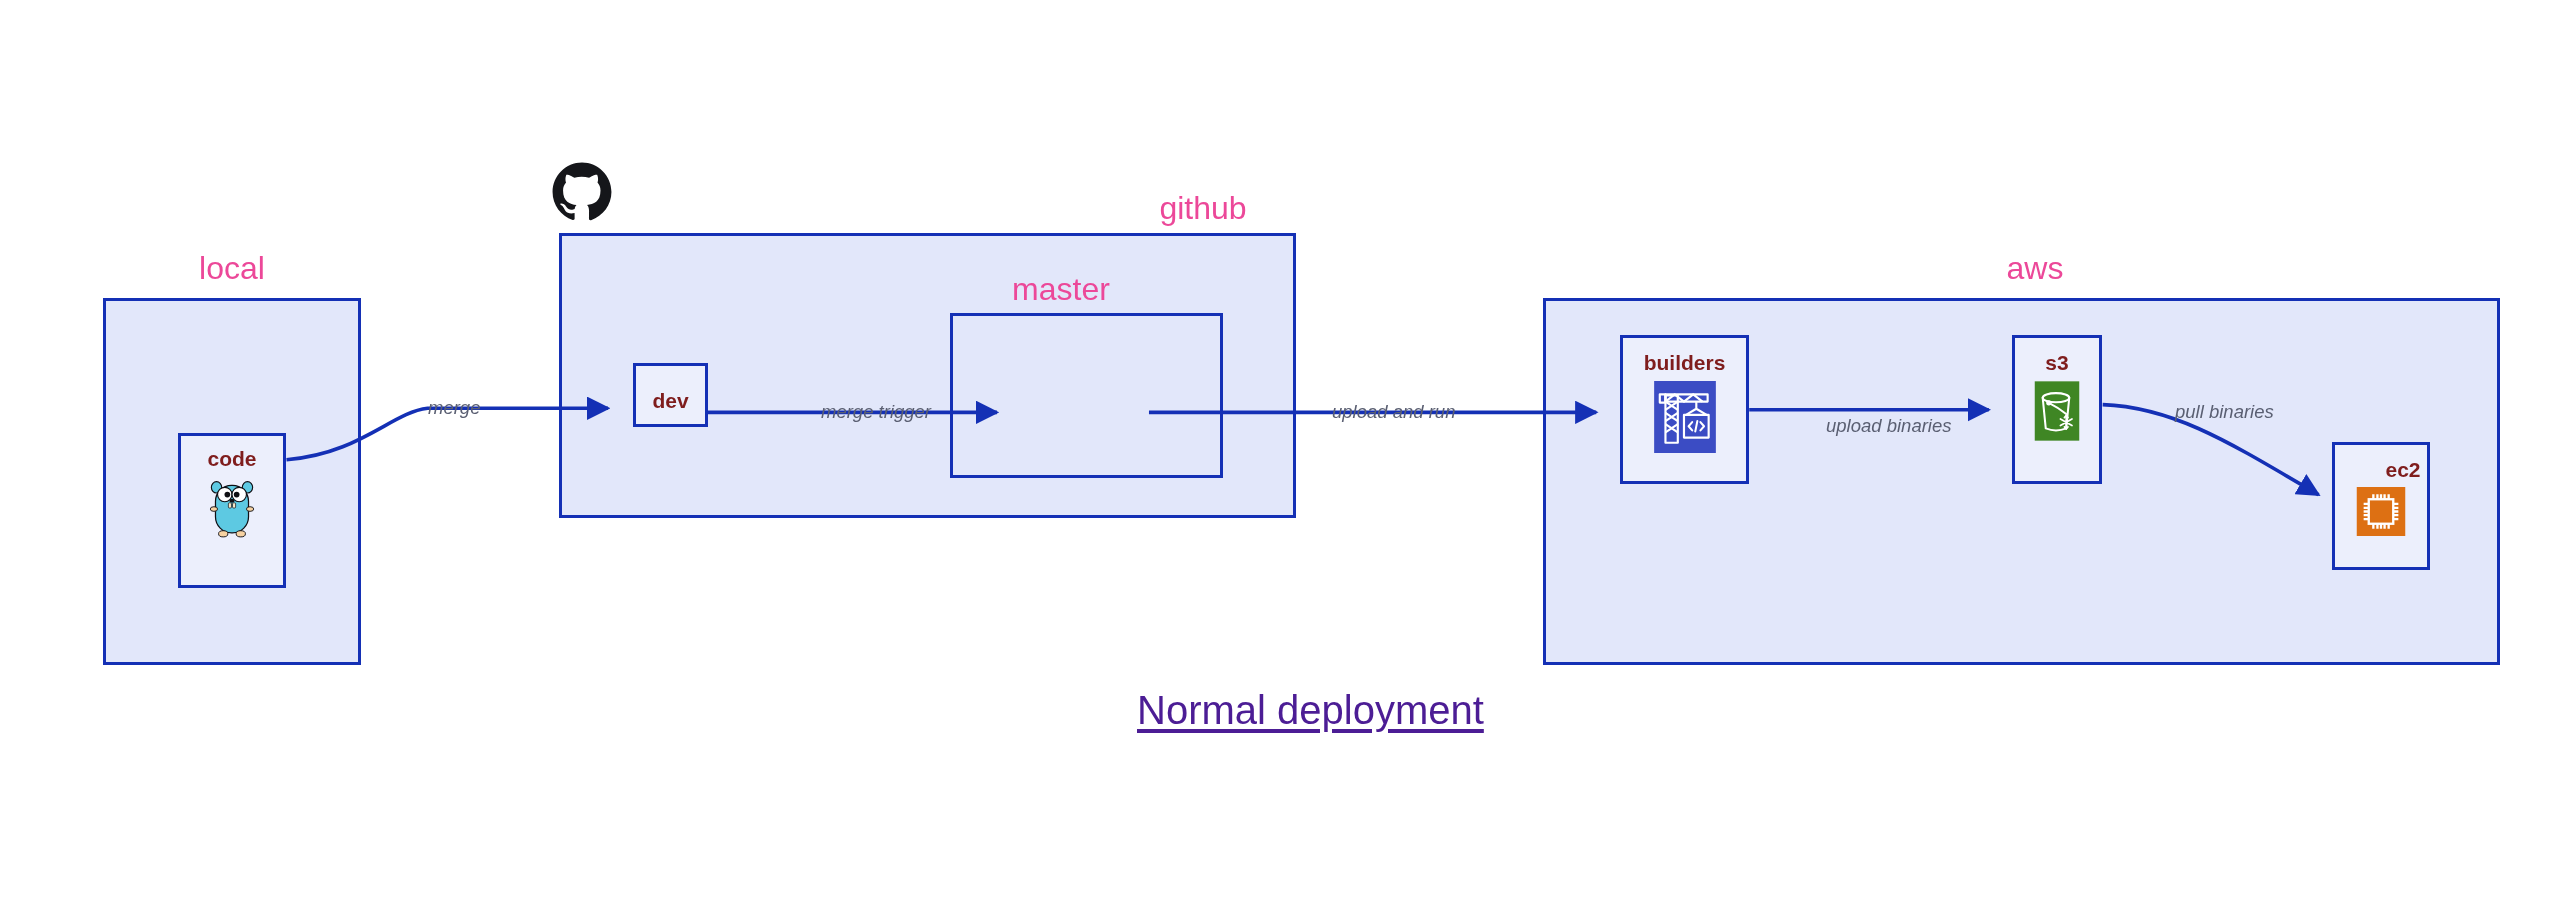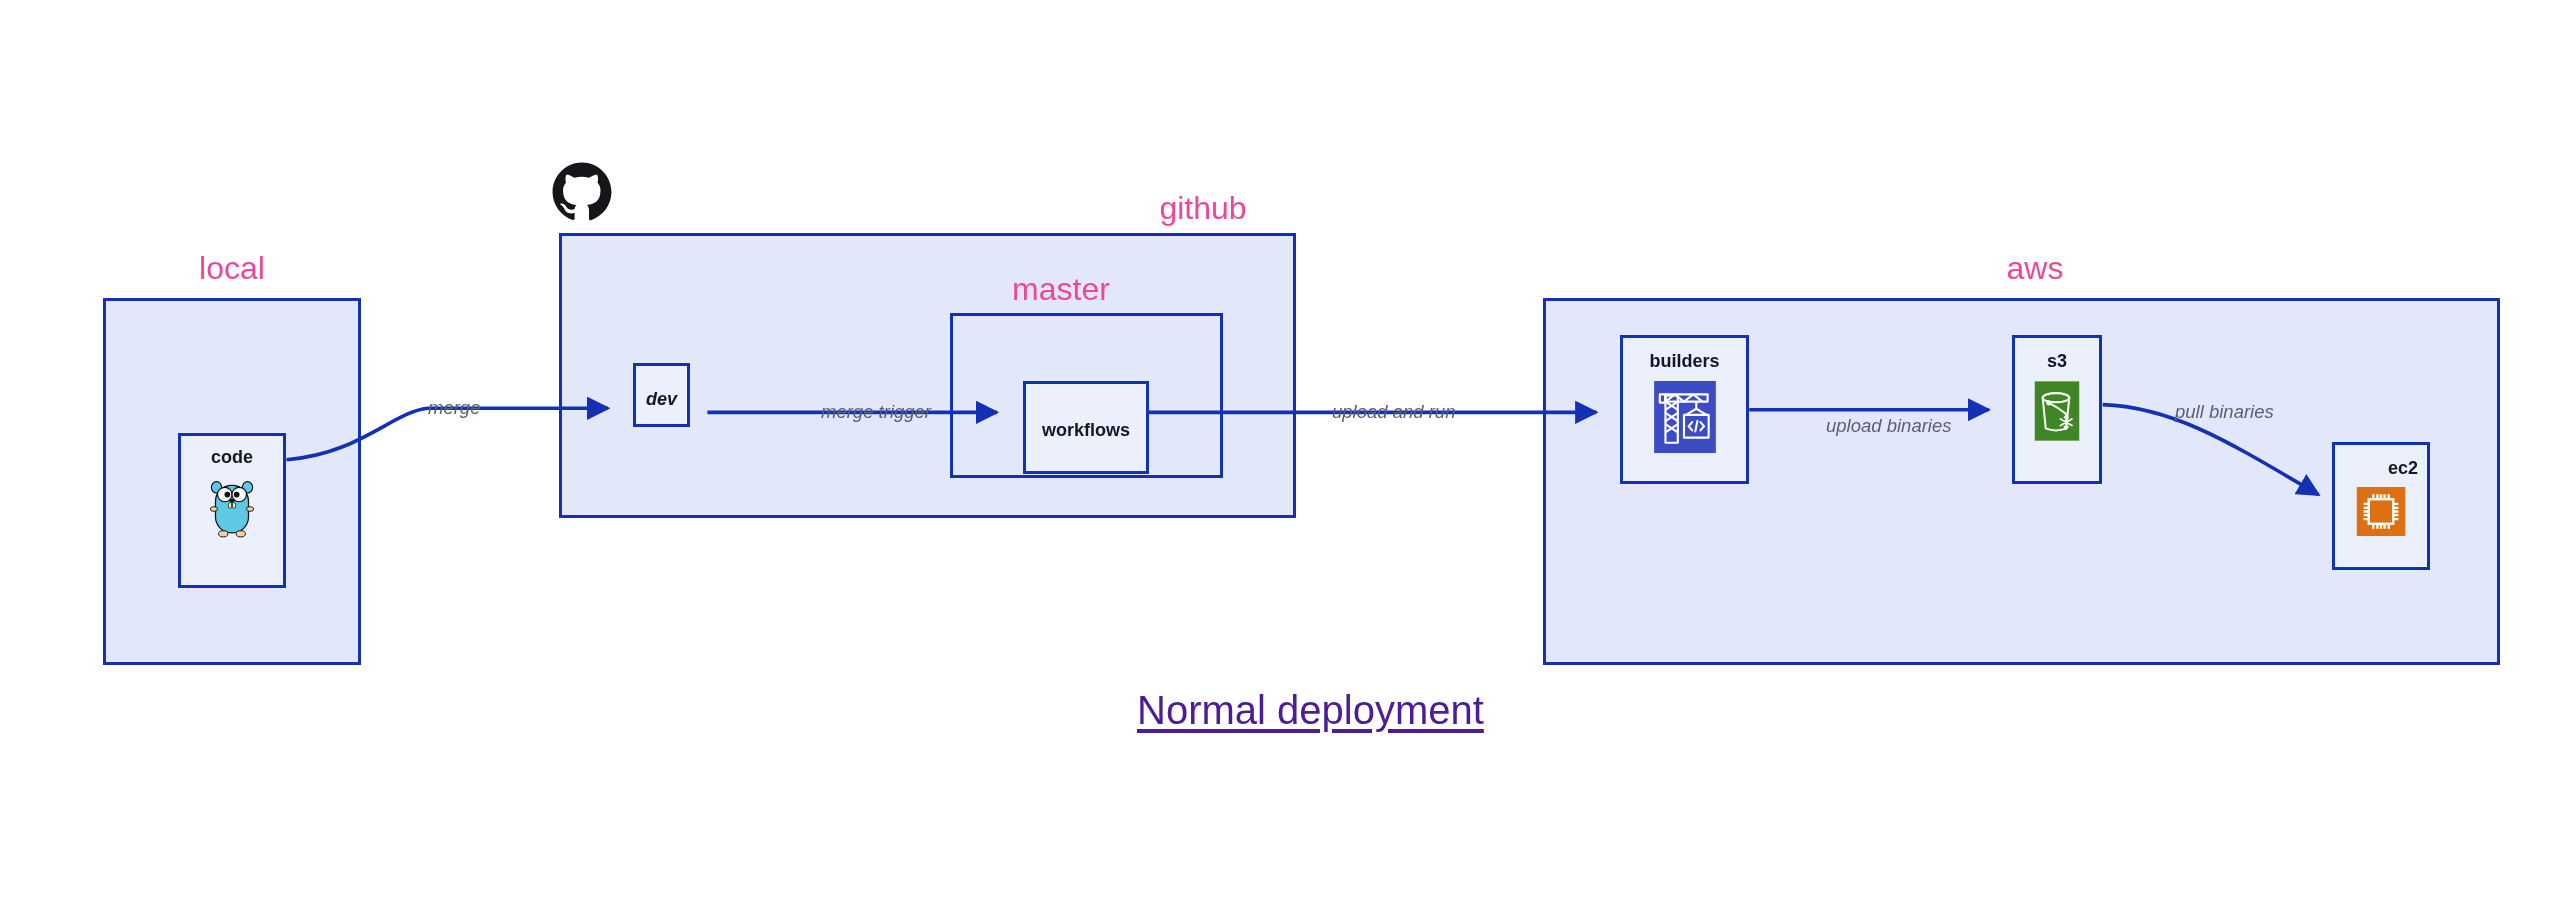--- a/index.html
+++ b/index.html
@@ -45,22 +45,22 @@
     position: absolute;
     background: #eceffc;
     border: 3.6px solid #1430b5;
     box-sizing: border-box;
   }
   .node-label {
     position: absolute;
     left: 0;
     right: 0;
     text-align: center;
-    color: #0f172a;
-    font-size: 18px;
+    color: #7f1d1d;
+    font-size: 21px;
     font-weight: 700;
     white-space: nowrap;
     line-height: 1;
   }
   .node-icon {
     position: absolute;
     left: 50%;
     transform: translateX(-50%);
   }
 
@@ -152,30 +152,27 @@
         0-5 1.8-9.1 4.7-12.3-.5-1.2-2-5.8.4-12.2 0 0 3.8-1.2 12.6 4.7 3.7-1 7.6-1.5 11.5-1.6
         3.9 0 7.8.5 11.5 1.6 8.7-5.9 12.6-4.7 12.6-4.7 2.5 6.4 1 11 .5 12.2 2.9 3.2 4.7 7.3
         4.7 12.3 0 17.6-10.8 21.5-21.1 22.6 1.7 1.4 3.2 4.3 3.2 8.7 0 6.3-.1 11.3-.1 12.9
         0 1.2.8 2.7 3.2 2.2C82.8 87.6 96 70.3 96 50 96 24.7 75.3 4 50 4z"></path>
     </svg>
   </div>
 
   <div class="container-label" style="left:1074px; top:192px; width:258px;">github</div>
   <div class="container-box" style="left:559px; top:233px; width:737px; height:285px;"></div>
 
-  <div class="node-box" style="left:633px; top:363px; width:57px; height:64px;font-style:italic;">
+  <div class="node-box" style="left:633px; top:363px; width:75px; height:64px;">
     <div class="node-label" style="top:24px;">dev</div>
   </div>
 
   <div class="container-label" style="left:958px; top:273px; width:206px;">master</div>
   <div class="container-box" style="left:950px; top:313px; width:273px; height:165px;"></div>
 
-  <div class="node-box" style="left:1023px; top:381px; width:126px; height:93px;">
-    <div class="node-label" style="top:37px;">workflows</div>
-  </div>
 
   <div class="container-label" style="left:1906px; top:252px; width:258px;">aws</div>
   <div class="container-box" style="left:1543px; top:298px; width:957px; height:367px;"></div>
 
   <div class="node-box" style="left:1620px; top:335px; width:129px; height:149px;">
     <div class="node-label" style="top:14.4px;">builders</div>
     <div class="node-icon" style="top:43px; width:62px; height:72px;">
       <svg viewBox="0 0 120 140" width="62" height="72">
         <rect x="0" y="0" width="120" height="140" fill="#3b4cc4"></rect>
         <g stroke="#ffffff" stroke-width="4.2" fill="none" stroke-linejoin="round">

